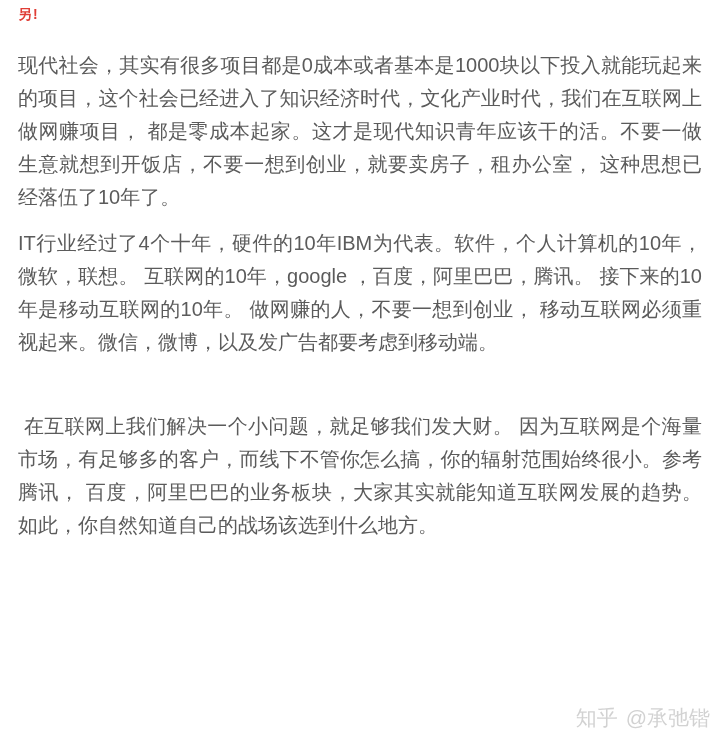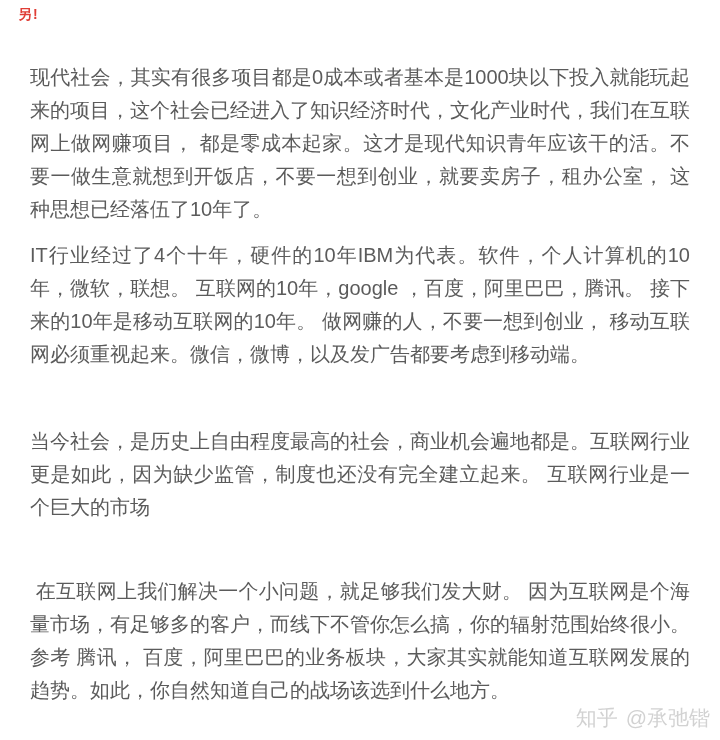--- a/index.html
+++ b/index.html
@@ -22,21 +22,21 @@
   .article {
     position: absolute;
     left: 18px; top: 49px;
     width: 684px;
     color: #5b5b5b;
     font-size: 20px;
     line-height: 33px;
     text-align: justify;
   }
   .article p {
-    margin: 12px;
+    margin: 0;
     white-space: pre-wrap;
     word-break: break-all;
   }
   .article p.p2 { margin-top: 13px; }
   .article p.p3 { margin-top: 20px; }
   .article p.p4 { margin-top: 54px; }
   .article p.p5 { margin-top: 51px; }
   .watermark {
     position: absolute;
     right: 10px; bottom: 10px;
@@ -49,19 +49,18 @@
   .watermark .brand { margin-right: 8px; }
 </style>
 </head>
 <body>
 
 <div class="red-stamp">另!</div>
 
 <div class="article">
   <p class="p1">现代社会，其实有很多项目都是0成本或者基本是1000块以下投入就能玩起来的项目，这个社会已经进入了知识经济时代，文化产业时代，我们在互联网上做网赚项目， 都是零成本起家。这才是现代知识青年应该干的活。不要一做生意就想到开饭店，不要一想到创业，就要卖房子，租办公室， 这种思想已经落伍了10年了。</p>
   <p class="p2">IT行业经过了4个十年，硬件的10年IBM为代表。软件，个人计算机的10年，微软，联想。 互联网的10年，google ，百度，阿里巴巴，腾讯。 接下来的10年是移动互联网的10年。 做网赚的人，不要一想到创业， 移动互联网必须重视起来。微信，微博，以及发广告都要考虑到移动端。</p>
-  <p class="p4">当今社会，是历史上自由程度最高的社会，商业机会遍地都是。互联网行业更是如此，因为缺少监管，制度也还没有完全建立起来。 互联网行业是一个巨大的市场</p>
   <p class="p5"> 在互联网上我们解决一个小问题，就足够我们发大财。 因为互联网是个海量市场，有足够多的客户，而线下不管你怎么搞，你的辐射范围始终很小。参考 腾讯， 百度，阿里巴巴的业务板块，大家其实就能知道互联网发展的趋势。如此，你自然知道自己的战场该选到什么地方。</p>
 </div>
 
 <div class="watermark">
   <span class="brand">知乎</span><span>@承弛锴</span>
 </div>
 
 </body></html>

